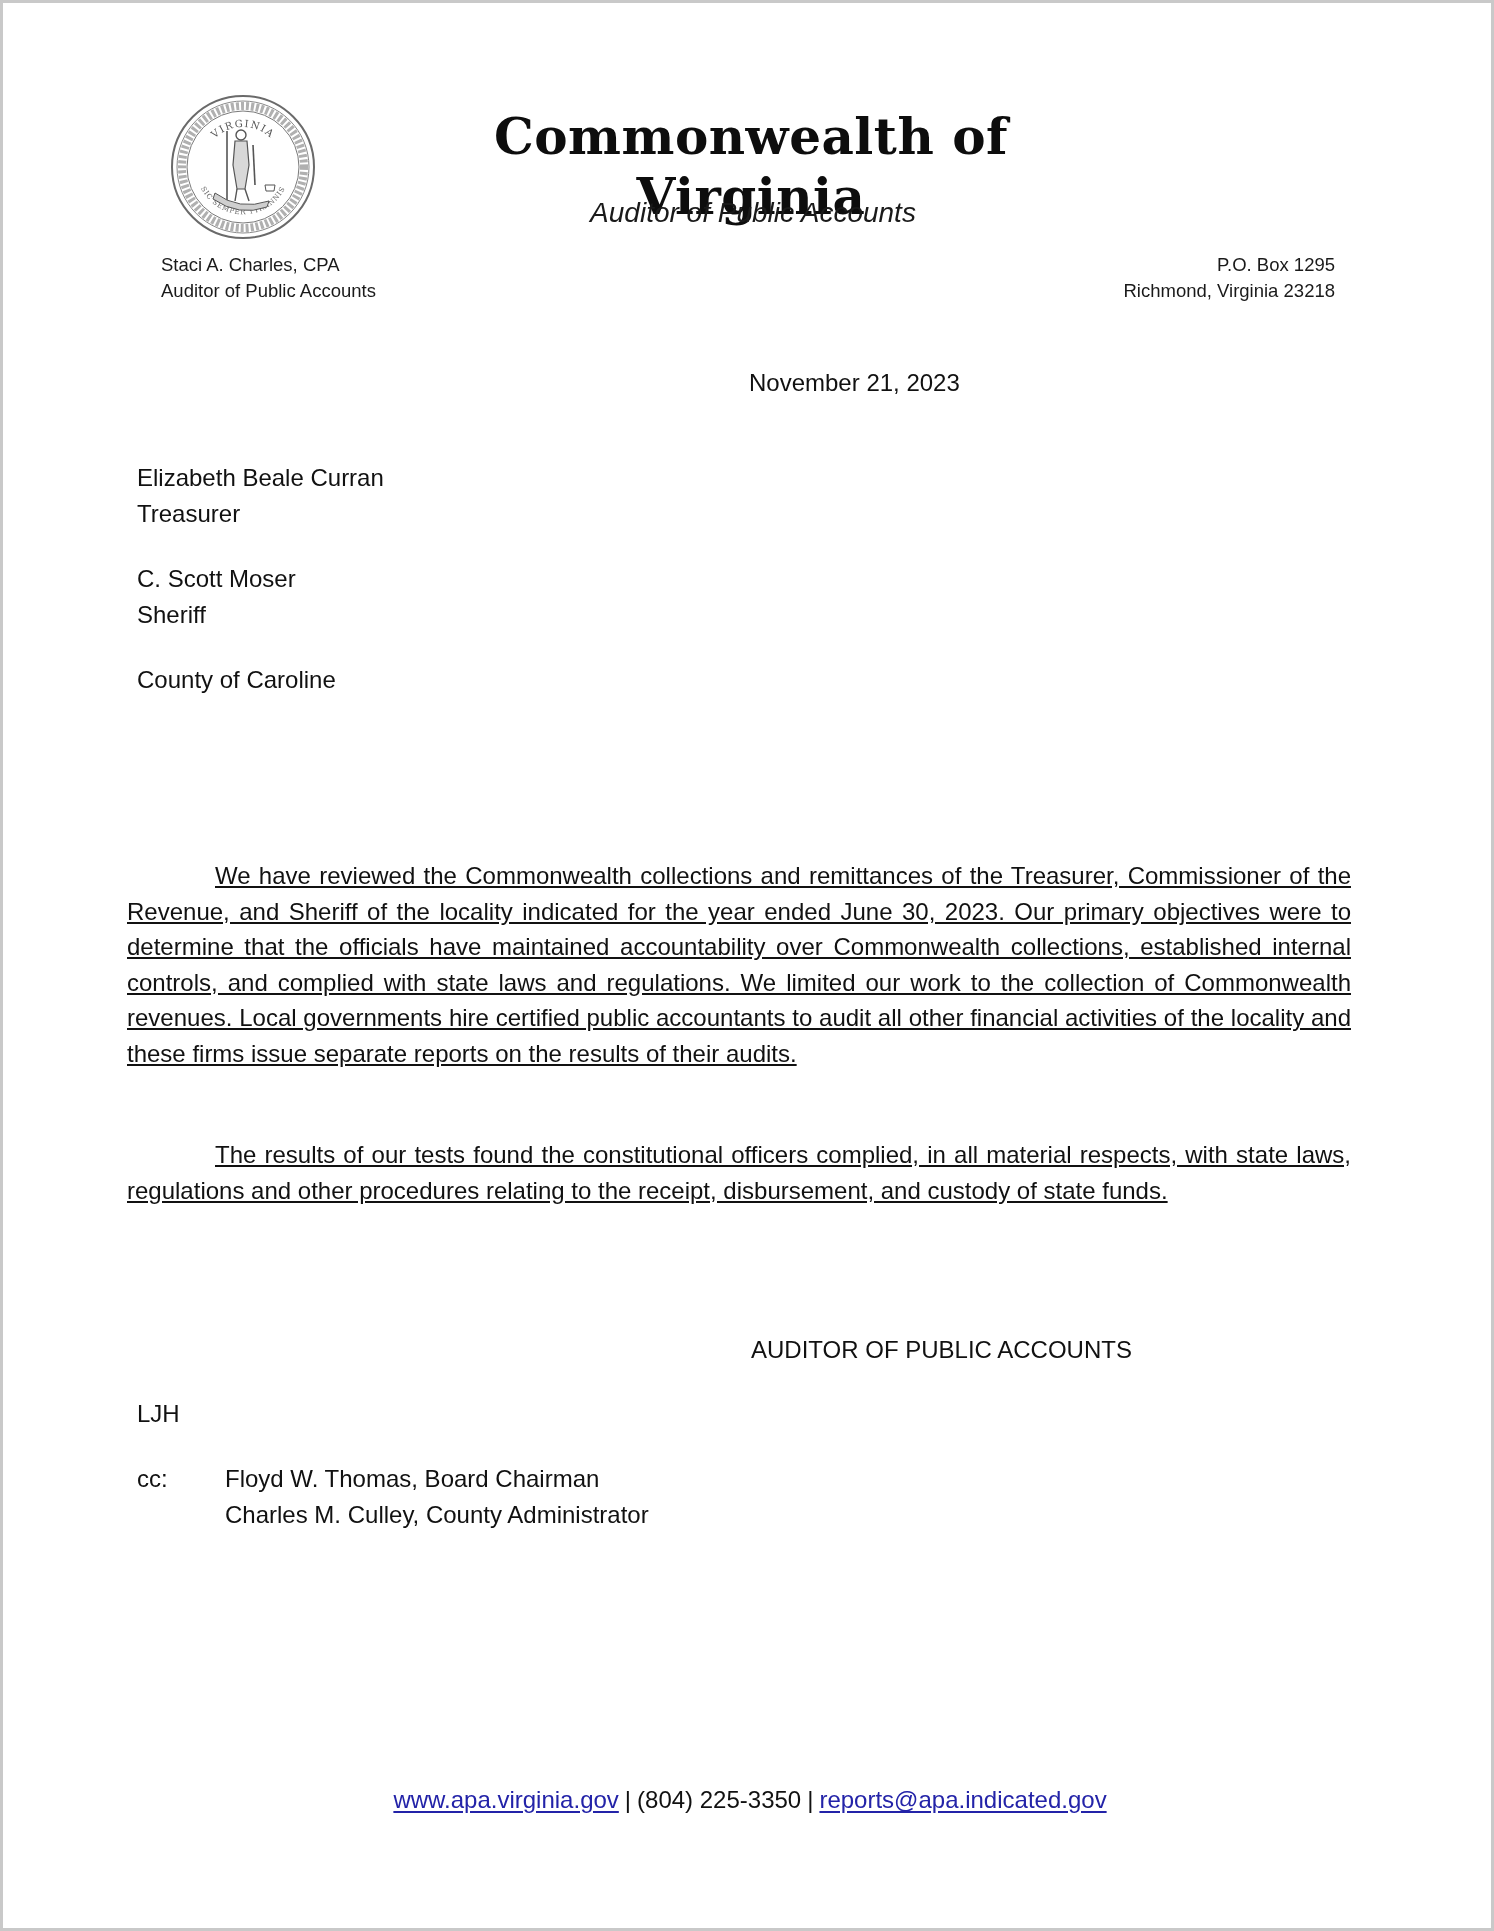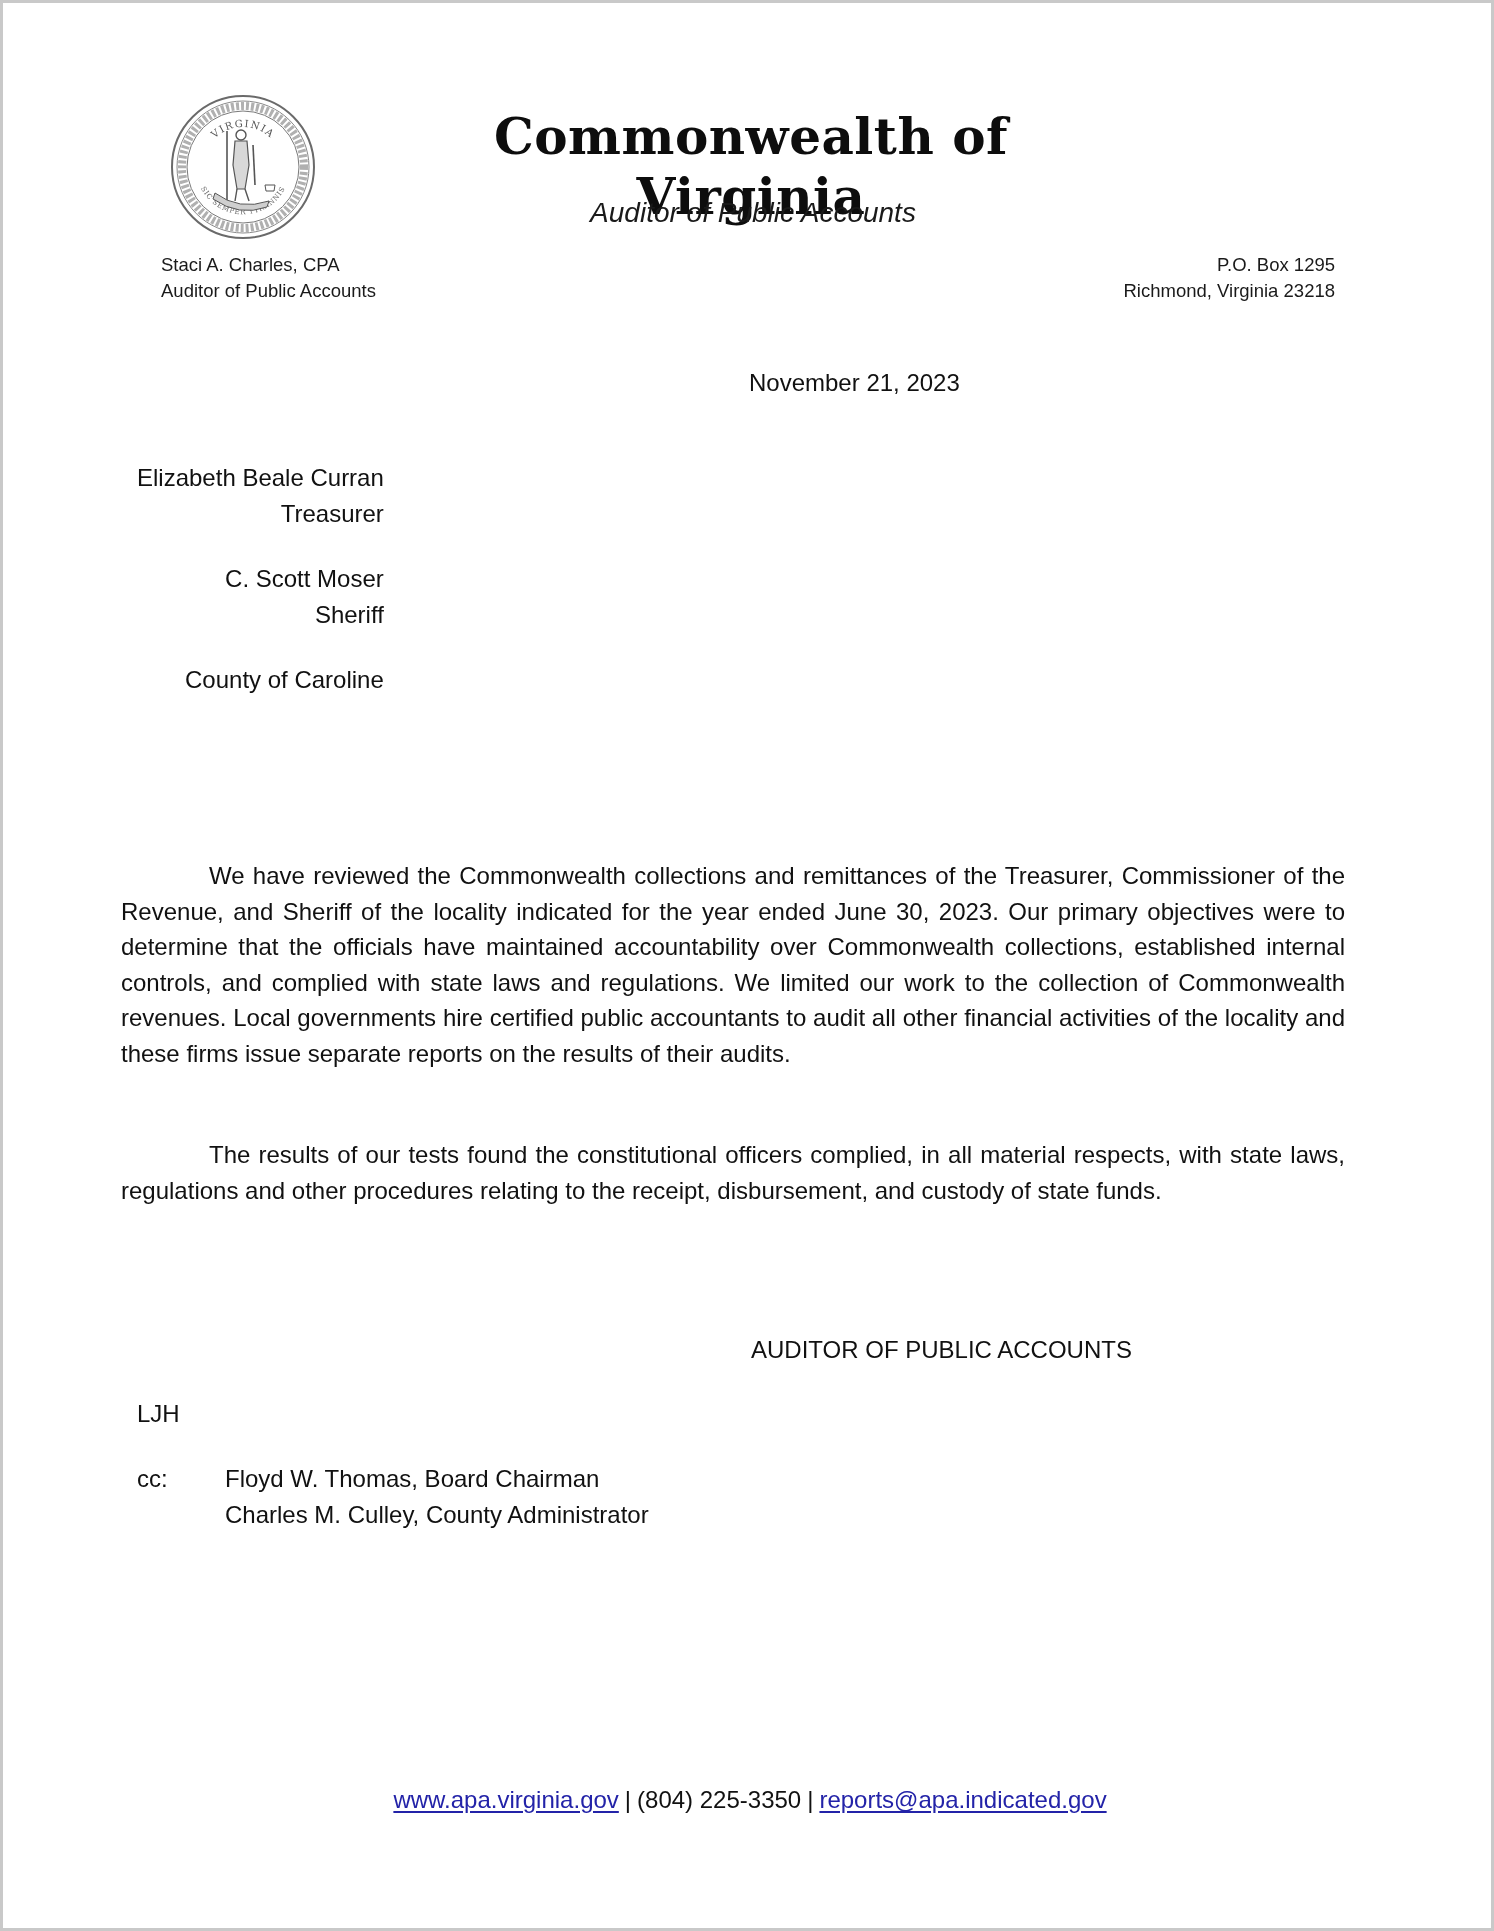--- a/index.html
+++ b/index.html
@@ -87,30 +87,31 @@
     .date {
       position: absolute;
       left: 746px;
       top: 362px;
     }
     .addressees {
       position: absolute;
       left: 134px;
       top: 457px;
     }
-    .addressee-group { margin-bottom: 30px; text-align: right; }
+    .addressee-group { margin-bottom: 30px; }
     .addressee-group .line { display: block; }
 
     .para {
       position: absolute;
-      left: 118px;
+      left: 124px;
       width: 1224px;
       text-align: justify;
       text-indent: 88px;
       margin: 0;
+      text-decoration: underline;
     }
     .para1 { top: 855px; }
     .para2 { top: 1134px; }
 
     .signature {
       position: absolute;
       left: 748px;
       top: 1329px;
     }
     .initials {

